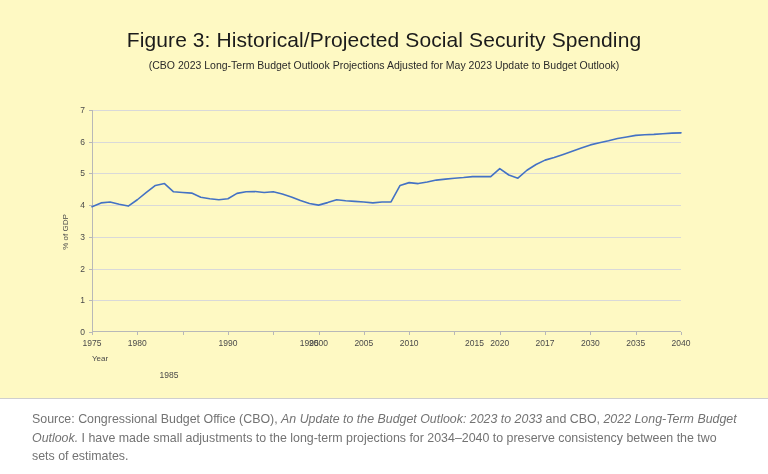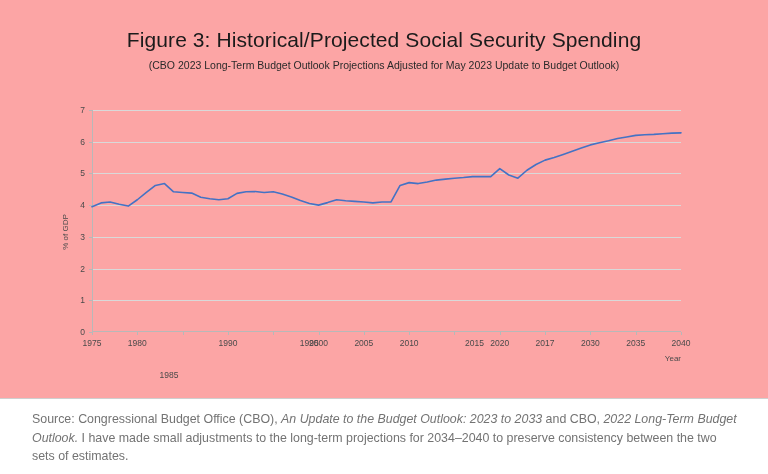--- a/index.html
+++ b/index.html
@@ -12,21 +12,21 @@
     background: #ffffff;
     font-family: "Liberation Sans", sans-serif;
     color: #1a1a1a;
     overflow: hidden;
     position: relative;
   }
   .figure-wrap {
     width: 768px;
     height: 398px;
     position: relative;
-    background: #fca5a5;
+    background: #fef9c3;
   }
   .fig-title {
     text-align: center;
     font-size: 21px;
     font-weight: 400;
     color: #1b1b1b;
     letter-spacing: 0.1px;
     padding-top: 28px;
     line-height: 1.1;
   }
@@ -115,21 +115,21 @@
     transform-origin: center center;
     font-size: 8px;
     color: #4a4a4a;
     white-space: nowrap;
   }
   .x-axis-title {
     position: absolute;
     left: 92px;
     width: 589px;
     top: 262px;
-    text-align: right;
+    text-align: left;
     font-size: 8px;
     color: #4a4a4a;
   }
   .series-svg {
     position: absolute;
     left: 0;
     top: 0;
     overflow: visible;
   }
   .divider {

